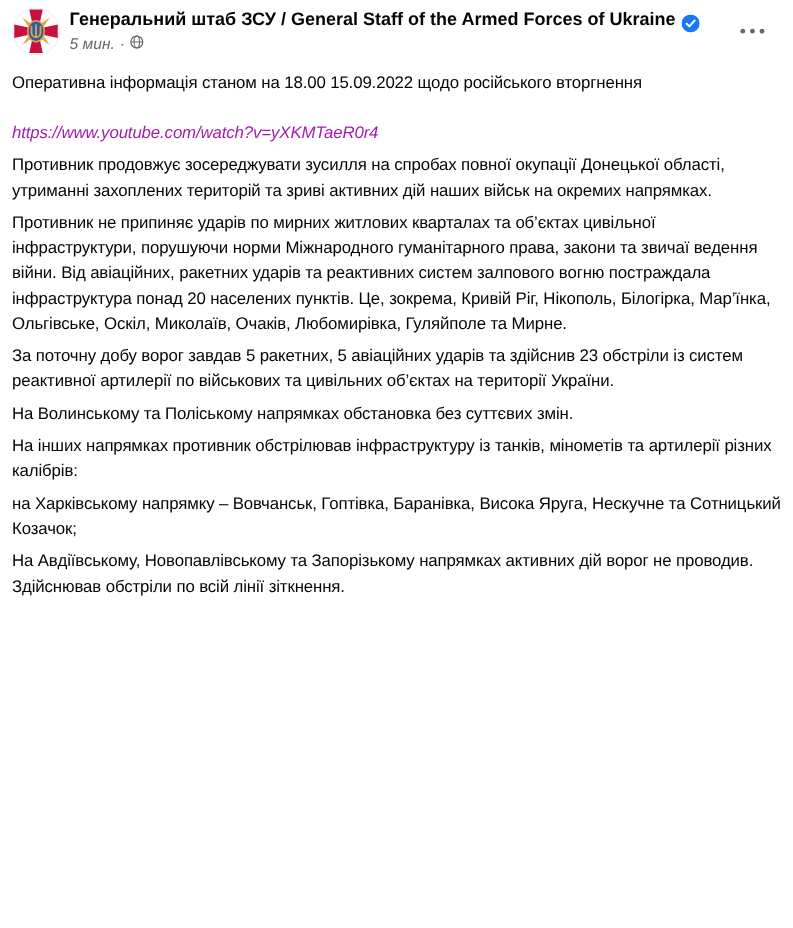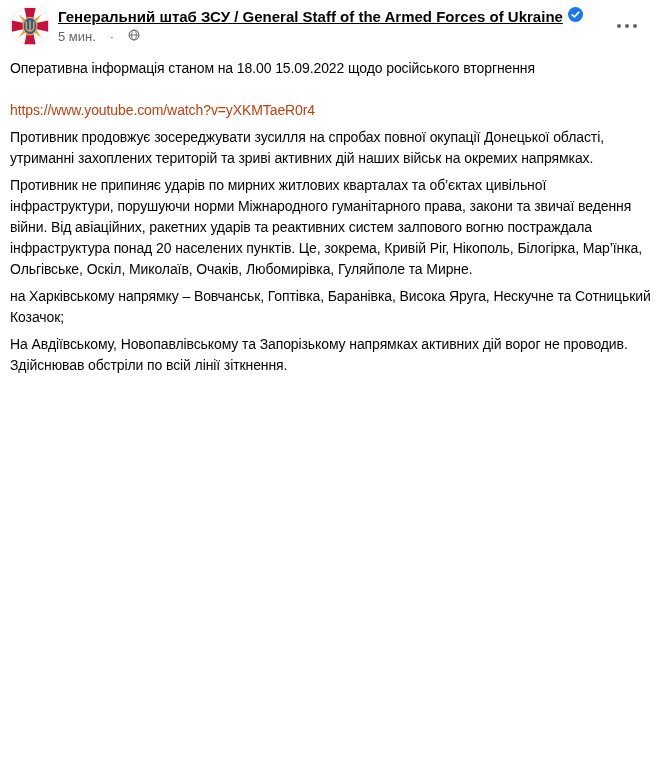--- a/index.html
+++ b/index.html
@@ -33,44 +33,44 @@
     cursor: pointer;
   }
   .avatar svg { display: block; }
   .header-text {
     margin-left: 8px;
     padding-top: 1px;
     min-width: 0;
   }
   .page-name-row {
     display: flex;
-    align-items: flex-start;
+    align-items: flex-end;
     white-space: nowrap;
-    text-decoration: underline;
   }
   .page-name {
     font-size: 15px;
     font-weight: 700;
     color: #050505;
     line-height: 20px;
     cursor: pointer;
   }
   .verified {
     margin-left: 5px;
     display: inline-flex;
     align-items: center;
   }
   .meta {
     display: flex;
     align-items: center;
-    gap: 14px;
+    gap: 4px;
     font-size: 13px;
     color: #65676B;
     line-height: 16px;
     margin-top: 2px;
+    font-style: italic;
   }
   .meta .timestamp { cursor: pointer; }
   .more-btn {
     position: absolute;
     right: 8px;
     top: 12px;
     display: flex;
     gap: 4px;
     padding: 6px;
     cursor: pointer;
@@ -87,23 +87,24 @@
     margin-top: 12px;
     font-size: 14px;
     line-height: 21px;
     letter-spacing: -0.1px;
     color: #050505;
   }
   .post-body p {
     margin: 0 0 6px 0;
   }
   a.post-link {
-    color: #c2410c;
+    color: #a21caf;
     text-decoration: none;
     cursor: pointer;
+    font-style: italic;
   }
 </style>
 </head>
 <body>
 
 <div class="post">
 
   <div class="post-header">
 
     <div class="avatar">
@@ -151,17 +152,20 @@
   </div>
 
   <div class="post-body">
     <p>
       <span>Оперативна інформація станом на 18.00 15.09.2022 щодо російського вторгнення</span><br>
       <br>
       <a class="post-link" href="#">https://www.youtube.com/watch?v=yXKMTaeR0r4</a>
     </p>
     <p>Противник продовжує зосереджувати зусилля на спробах повної окупації Донецької області, утриманні захоплених територій та зриві активних дій наших військ на окремих напрямках.</p>
     <p>Противник не припиняє ударів по мирних житлових кварталах та об’єктах цивільної інфраструктури, порушуючи норми Міжнародного гуманітарного права, закони та звичаї ведення війни. Від авіаційних, ракетних ударів та реактивних систем залпового вогню постраждала інфраструктура понад 20 населених пунктів. Це, зокрема, Кривій Ріг, Нікополь, Білогірка, Мар’їнка, Ольгівське, Оскіл, Миколаїв, Очаків, Любомирівка, Гуляйполе та Мирне.</p>
+    <p>За поточну добу ворог завдав 5 ракетних, 5 авіаційних ударів та здійснив 23 обстріли із систем реактивної артилерії по військових та цивільних об’єктах на території України.</p>
+    <p>На Волинському та Поліському напрямках обстановка без суттєвих змін.</p>
+    <p>На інших напрямках противник обстрілював інфраструктуру із танків, мінометів та артилерії різних калібрів:</p>
     <p>на Харківському напрямку – Вовчанськ, Гоптівка, Баранівка, Висока Яруга, Нескучне та Сотницький Козачок;</p>
     <p>На Авдіївському, Новопавлівському та Запорізькому напрямках активних дій ворог не проводив. Здійснював обстріли по всій лінії зіткнення.</p>
   </div>
 
 </div>
 
 </body></html>

